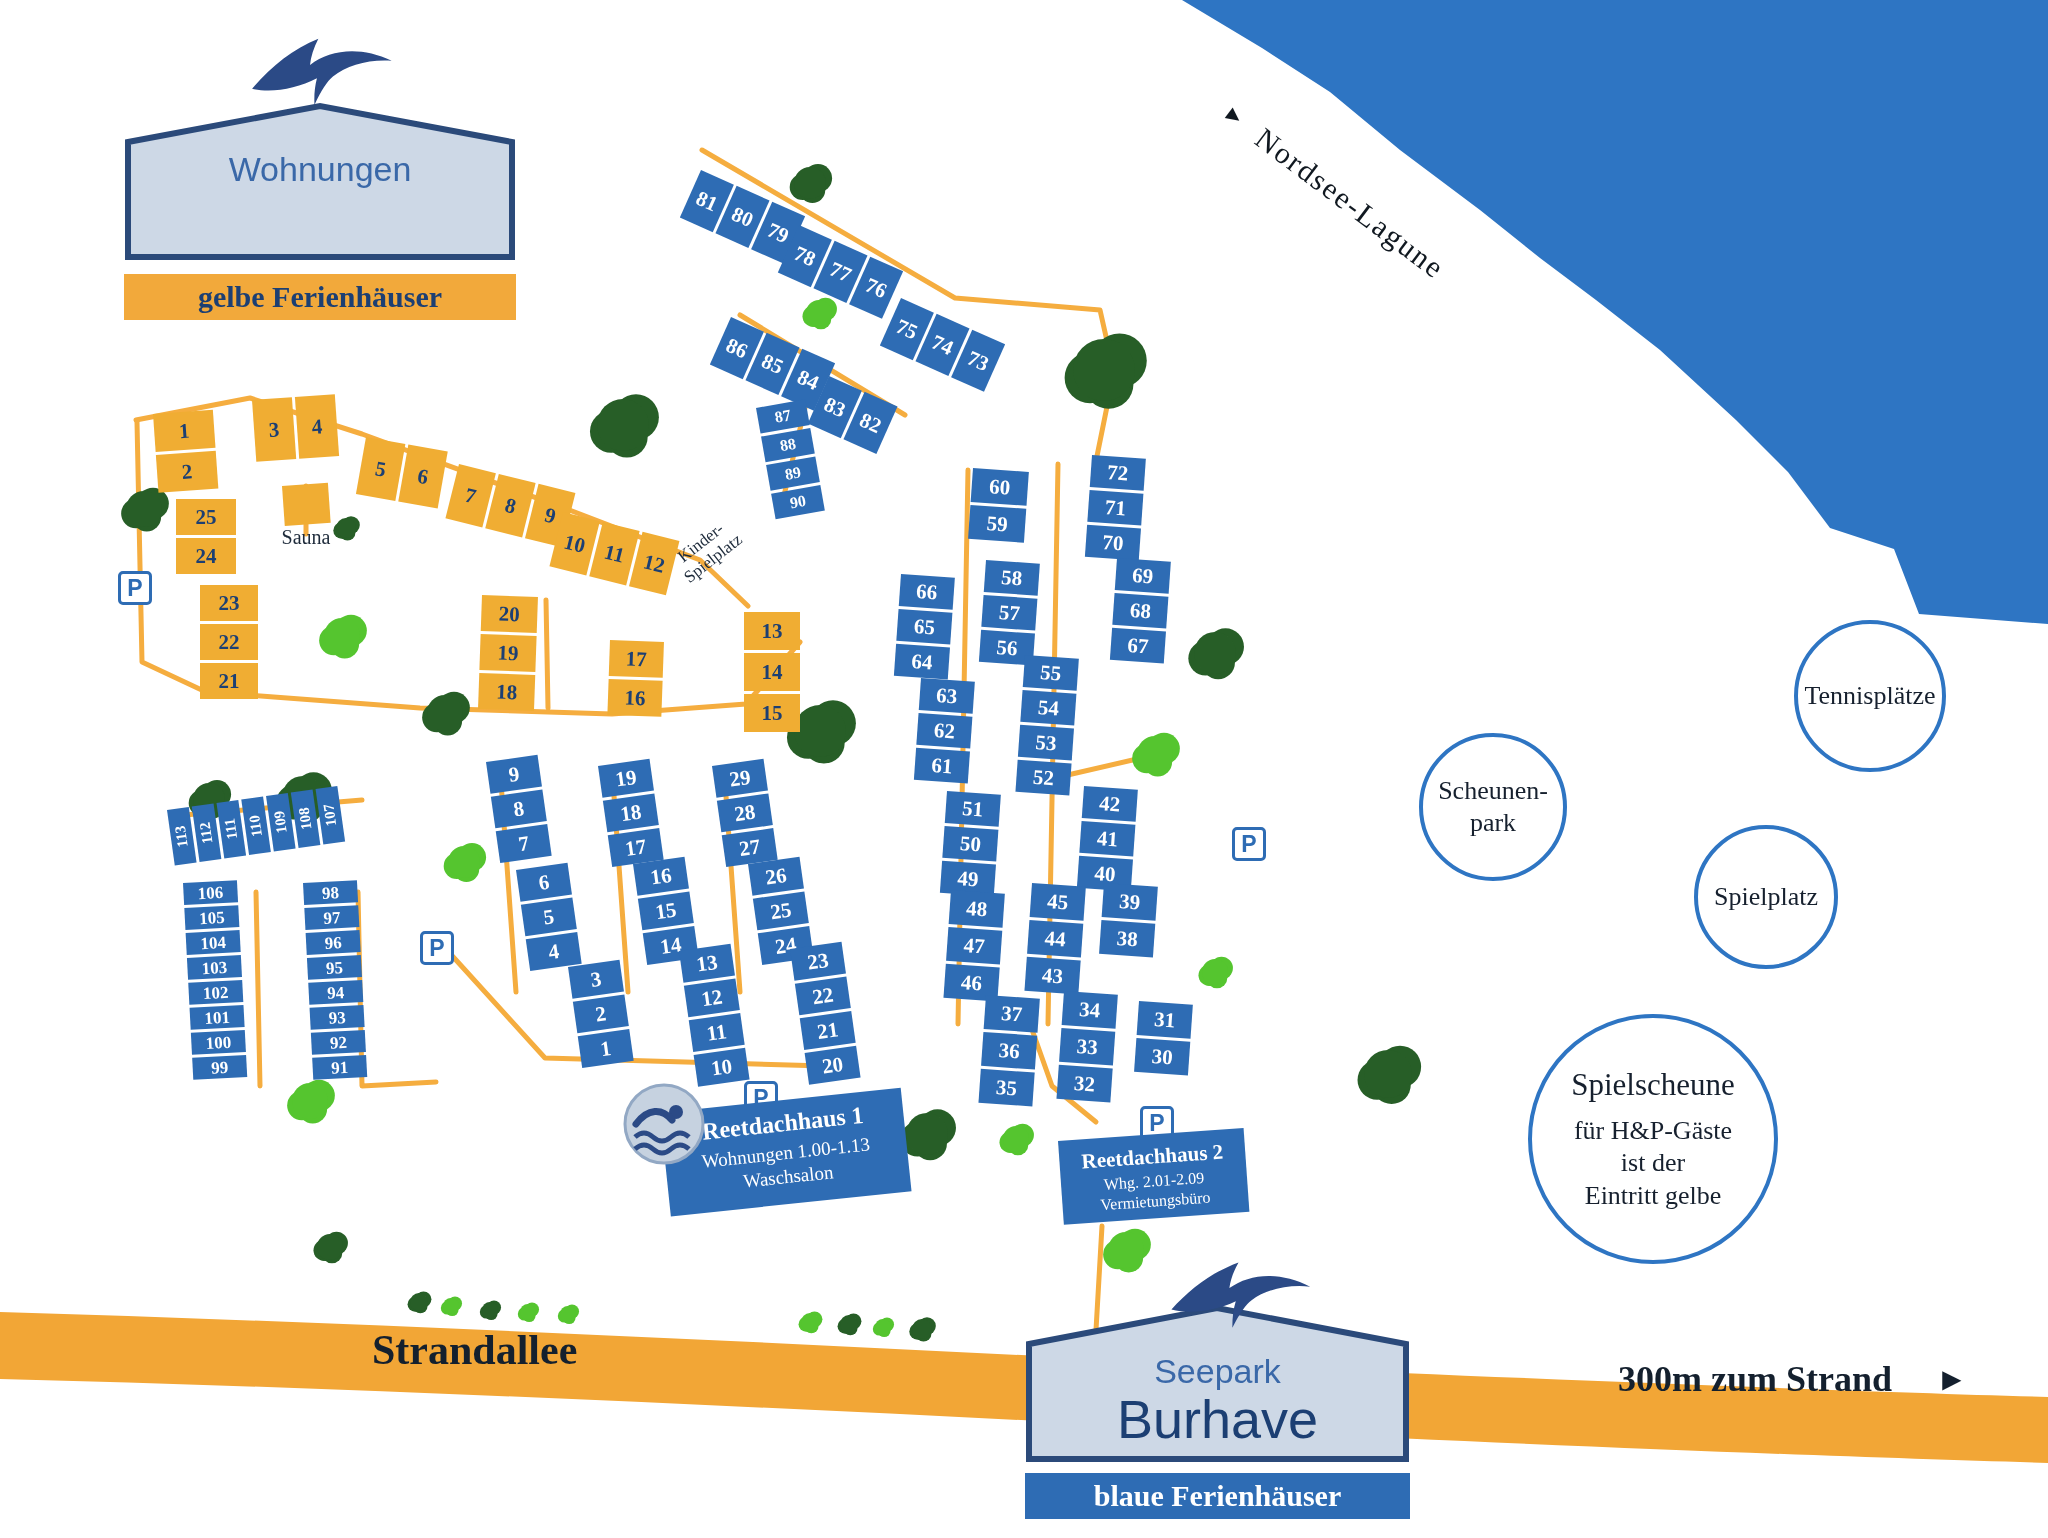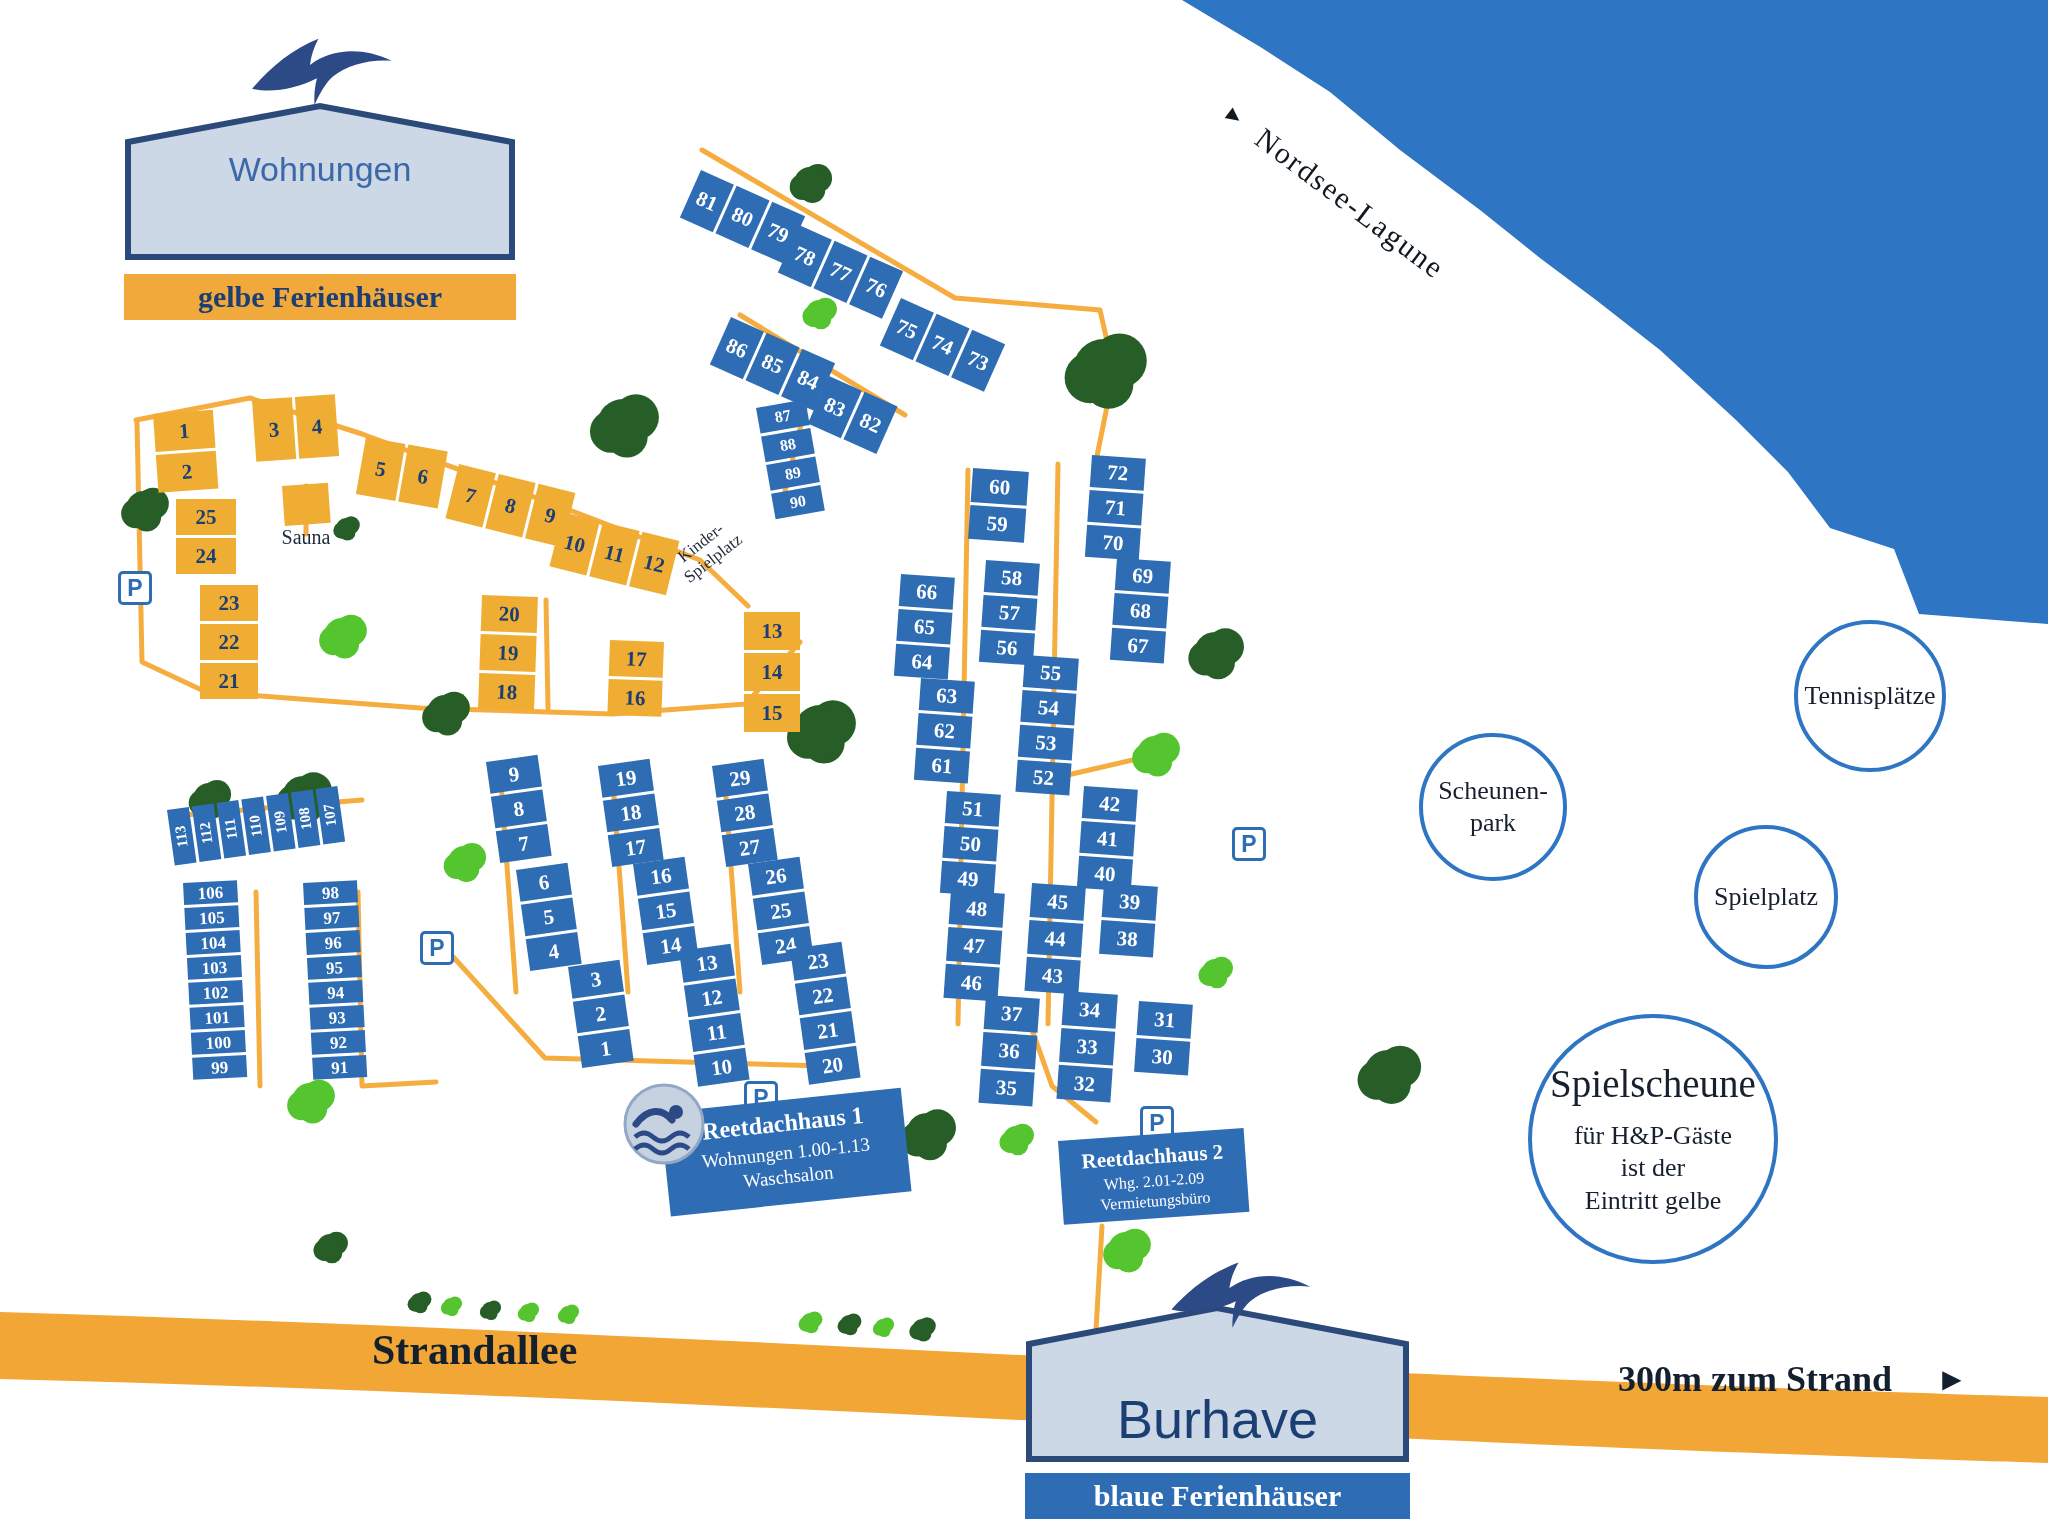--- a/index.html
+++ b/index.html
@@ -19,21 +19,21 @@
   
   .tree{position:absolute;border-radius:50%}
   
   .pbox{position:absolute;width:34px;height:34px;background:#fff;border:3px solid var(--houseBlue);
         border-radius:5px;color:var(--houseBlue);font-weight:bold;font-size:23px;
         font-family:"Liberation Sans",sans-serif;display:flex;align-items:center;justify-content:center}
   
   .icircle{position:absolute;border:4px solid var(--water);border-radius:50%;background:#fff;
            display:flex;flex-direction:column;align-items:center;justify-content:center;
            text-align:center;font-size:26px;color:#16202e;line-height:1.2}
-  .ctitle{font-size:39px;margin-bottom:12px}
+  .ctitle{font-size:31px;margin-bottom:12px}
   .cline{line-height:1.25}
   
   .sign{position:absolute}
   .sign svg{position:absolute;left:0;top:0}
   .s1,.s2{position:absolute;width:100%;text-align:center;font-family:"Liberation Sans",sans-serif}
   .s1{top:52px;font-size:34px;color:var(--signBlue)}
   .s2{top:88px;font-size:54px;color:var(--navy)}
   .banner{position:absolute;text-align:center;font-weight:bold;font-size:30px;line-height:46px;height:46px}
   .banner.yb{background:var(--bannerOrange);color:var(--navy)}
   .banner.bb{background:var(--houseBlue);color:#fff}
@@ -386,20 +386,21 @@
   </div>
   <svg class="bird" style="left:245px;top:22px;transform:rotate(-12deg)" width="160" height="96" viewBox="0 0 200 120">
     <path d="M6 64 C34 42 66 26 100 20 C92 30 86 40 83 50 C112 36 150 40 184 66 C156 58 128 60 108 70 C100 74 90 84 78 100 C80 88 83 78 88 68 C60 76 28 74 6 64 Z" fill="#2b4a86"></path>
   </svg>
   <div class="banner yb" style="left:124px;top:274px;width:392px">gelbe Ferienhäuser</div>
 
   <div class="sign" style="left:1025px;top:1300px;width:385px;height:163px">
     <svg width="385" height="163" viewBox="0 0 385 163">
       <polygon points="4,44 192,8 381,44 381,159 4,159" fill="#cdd8e6" stroke="#2b4a7a" stroke-width="6"></polygon>
     </svg>
+    <div class="s1">Seepark</div>
     <div class="s2">Burhave</div>
   </div>
   <svg class="bird" style="left:1165px;top:1246px;transform:rotate(-10deg)" width="158" height="95" viewBox="0 0 200 120">
     <path d="M6 64 C34 42 66 26 100 20 C92 30 86 40 83 50 C112 36 150 40 184 66 C156 58 128 60 108 70 C100 74 90 84 78 100 C80 88 83 78 88 68 C60 76 28 74 6 64 Z" fill="#2b4a86"></path>
   </svg>
   <div class="banner bb" style="left:1025px;top:1473px;width:385px">blaue Ferienhäuser</div>
 
   <div class="roadlabel" style="left:372px;top:1326px">Strandallee</div>
   <div class="roadlabel right" style="left:1618px;top:1358px">
     <span>300m zum Strand</span>

